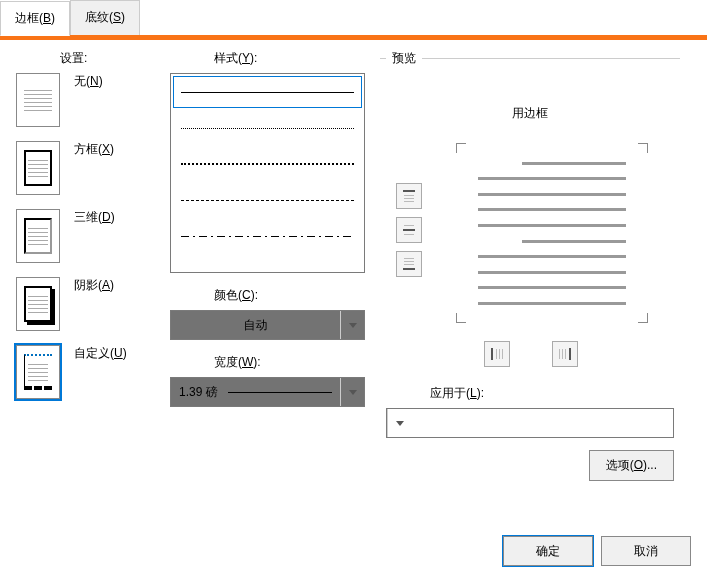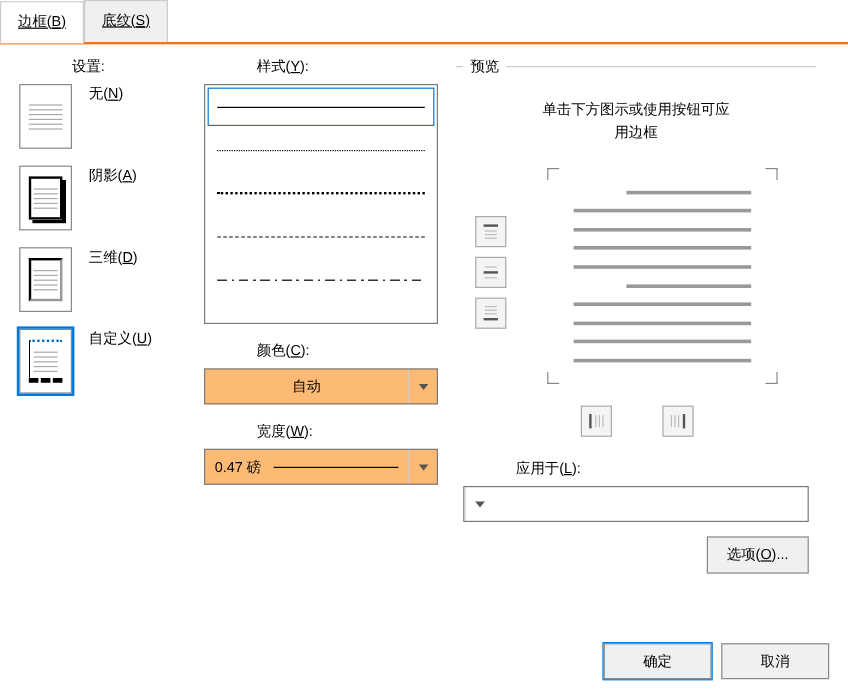--- a/index.html
+++ b/index.html
@@ -1,35 +1,35 @@
 <!DOCTYPE html>
 <html><head>
   <meta charset="utf-8">
   <style>
     * { box-sizing: border-box; font-family: "Microsoft YaHei", "SimSun", sans-serif; font-size: 12px; }
     body { margin: 0; padding: 0; background: #fff; color: #000; width: 707px; height: 580px; position: relative; }
-    .tabs { display: flex; border-bottom: 2px solid #f97316; text-decoration: underline; }
+    .tabs { display: flex; border-bottom: 5px solid #f97316; }
     .tab { padding: 8px 14px; background: #f0f0f0; border: 1px solid #ccc; border-bottom: none; margin-right: 0; cursor: pointer; }
     .tab.active { background: #fff; border-bottom: 1px solid #fff; position: relative; top: 1px; }
     .content { position: relative; padding: 10px 16px; height: 500px; }
     .col-left { position: absolute; left: 16px; top: 10px; width: 150px; }
     .col-mid { position: absolute; left: 170px; top: 10px; width: 195px; }
     .col-right { position: absolute; left: 380px; top: 10px; width: 300px; }
     .section-label { margin-bottom: 6px; margin-left: 44px; }
     .setting-item { display: flex; align-items: flex-start; margin-bottom: 14px; cursor: pointer; }
     .setting-icon { width: 44px; height: 54px; border: 1px solid #888; margin-right: 14px; display: flex; align-items: center; justify-content: center; background: #fff; position: relative; }
     .setting-icon.selected { outline: 2px solid #0078d7; }
     .setting-lines { display: flex; flex-direction: column; gap: 3px; width: 28px; }
     .setting-lines div { height: 1px; background: #aaa; }
     .border-box { position: absolute; left: 7px; top: 8px; right: 7px; bottom: 8px; }
     .style-list { border: 1px solid #7a7a7a; height: 200px; overflow-y: scroll; background: #fff; }
     .style-opt { height: 36px; display: flex; align-items: center; justify-content: center; padding: 0 10px; cursor: pointer; }
     .style-opt.sel { outline: 1px solid #0078d7; outline-offset: -3px; }
     .style-opt .line { width: 100%; }
-    .dropdown { display: flex; border: 1px solid #7a7a7a; height: 30px; align-items: center; background: #fdba74; }
+    .dropdown { display: flex; border: 1px solid #7a7a7a; height: 30px; align-items: center; background: #737373; }
     .dropdown .val { flex: 1; padding: 0 8px; text-align: center; }
     .dropdown .arrow { width: 24px; height: 100%; border-left: 1px solid #ccc; display: flex; align-items: center; justify-content: center; }
     fieldset.preview { border: 1px solid #ccc; border-left: none; border-right: none; border-bottom: none; padding: 10px 6px; margin: 0; }
     .preview legend { padding: 0 6px; }
     .preview-hint { text-align: center; margin: 8px 0 20px; line-height: 1.6; }
     .preview-box { position: relative; height: 190px; }
     .paragraph-area { position: absolute; left: 70px; top: 0; width: 192px; height: 180px; }
     .corner { position: absolute; width: 10px; height: 10px; }
     .corner.tl { border-left: 1px solid #888; border-top: 1px solid #888; left: 0; top: 0; }
     .corner.tr { border-right: 1px solid #888; border-top: 1px solid #888; right: 0; top: 0; }
@@ -72,47 +72,60 @@
             <div></div>
             <div></div>
             <div></div>
             <div></div>
             <div></div>
           </div>
       </div>
       <span><span>无(</span><span class="u">N</span><span>)</span></span>
     </div>
 
+    <div class="setting-item">
+      <div class="setting-icon">
+        <div class="border-box" style="border:2px solid #000"></div>
+        <div class="setting-lines" style="width:20px">
+            <div></div>
+            <div></div>
+            <div></div>
+            <div></div>
+            <div></div>
+          </div>
+      </div>
+      <span><span>方框(</span><span class="u">X</span><span>)</span></span>
+    </div>
+
+    <div class="setting-item">
+      <div class="setting-icon">
+        <div class="border-box" style="border:2px solid #000;border-right-color:#999;border-bottom-color:#999"></div>
+        <div class="setting-lines" style="width:20px">
+            <div></div>
+            <div></div>
+            <div></div>
+            <div></div>
+            <div></div>
+          </div>
+      </div>
+      <span><span>三维(</span><span class="u">D</span><span>)</span></span>
+    </div>
 
     <div class="setting-item">
       <div class="setting-icon">
         <div class="border-box" style="border:2px solid #000;box-shadow:3px 3px 0 #000"></div>
         <div class="setting-lines" style="width:20px">
             <div></div>
             <div></div>
             <div></div>
             <div></div>
             <div></div>
           </div>
       </div>
       <span><span>阴影(</span><span class="u">A</span><span>)</span></span>
-    </div>
-
-    <div class="setting-item">
-      <div class="setting-icon">
-        <div class="border-box" style="border:2px solid #000;border-right-color:#999;border-bottom-color:#999"></div>
-        <div class="setting-lines" style="width:20px">
-            <div></div>
-            <div></div>
-            <div></div>
-            <div></div>
-            <div></div>
-          </div>
-      </div>
-      <span><span>三维(</span><span class="u">D</span><span>)</span></span>
     </div>
 
     <div class="setting-item">
       <div class="setting-icon selected">
         <div class="border-box" style="border-top:2px dotted #0070c0;border-left:1px solid #000;border-bottom:4px dashed #000"></div>
         <div class="setting-lines" style="width:20px">
             <div></div>
             <div></div>
             <div></div>
             <div></div>
@@ -147,34 +160,34 @@
     <div class="dropdown">
       <div class="val">自动</div>
       <div class="arrow">
           <div class="chev"></div>
         </div>
     </div>
 
     <div class="section-label" style="margin-top:14px"><span>宽度(</span><span class="u">W</span><span>):</span></div>
     <div class="dropdown">
       <div class="val" style="text-align:left;display:flex;align-items:center;gap:10px">
-          <span>0.47 磅</span>
+          <span>1.39 磅</span>
           <span style="flex:1;border-top:1px solid #000"></span>
         </div>
       <div class="arrow">
           <div class="chev"></div>
         </div>
     </div>
   </div>
 
   <div class="col-right">
     <fieldset class="preview">
       <legend>预览</legend>
       <div class="preview-hint">
-        <span>单击下方图示或使用按钮可应</span><br><span>用边框</span>
+        <br><span>用边框</span>
       </div>
       <div class="preview-box">
         <div class="side-btns">
           <div class="pv-btn">
               <svg width="16" height="16">
                 <rect x="2" y="2" width="12" height="2" fill="#555"></rect>
                 <rect x="3" y="7" width="10" height="1" fill="#bbb"></rect>
                 <rect x="3" y="10" width="10" height="1" fill="#bbb"></rect>
                 <rect x="3" y="13" width="10" height="1" fill="#bbb"></rect>
               </svg>

